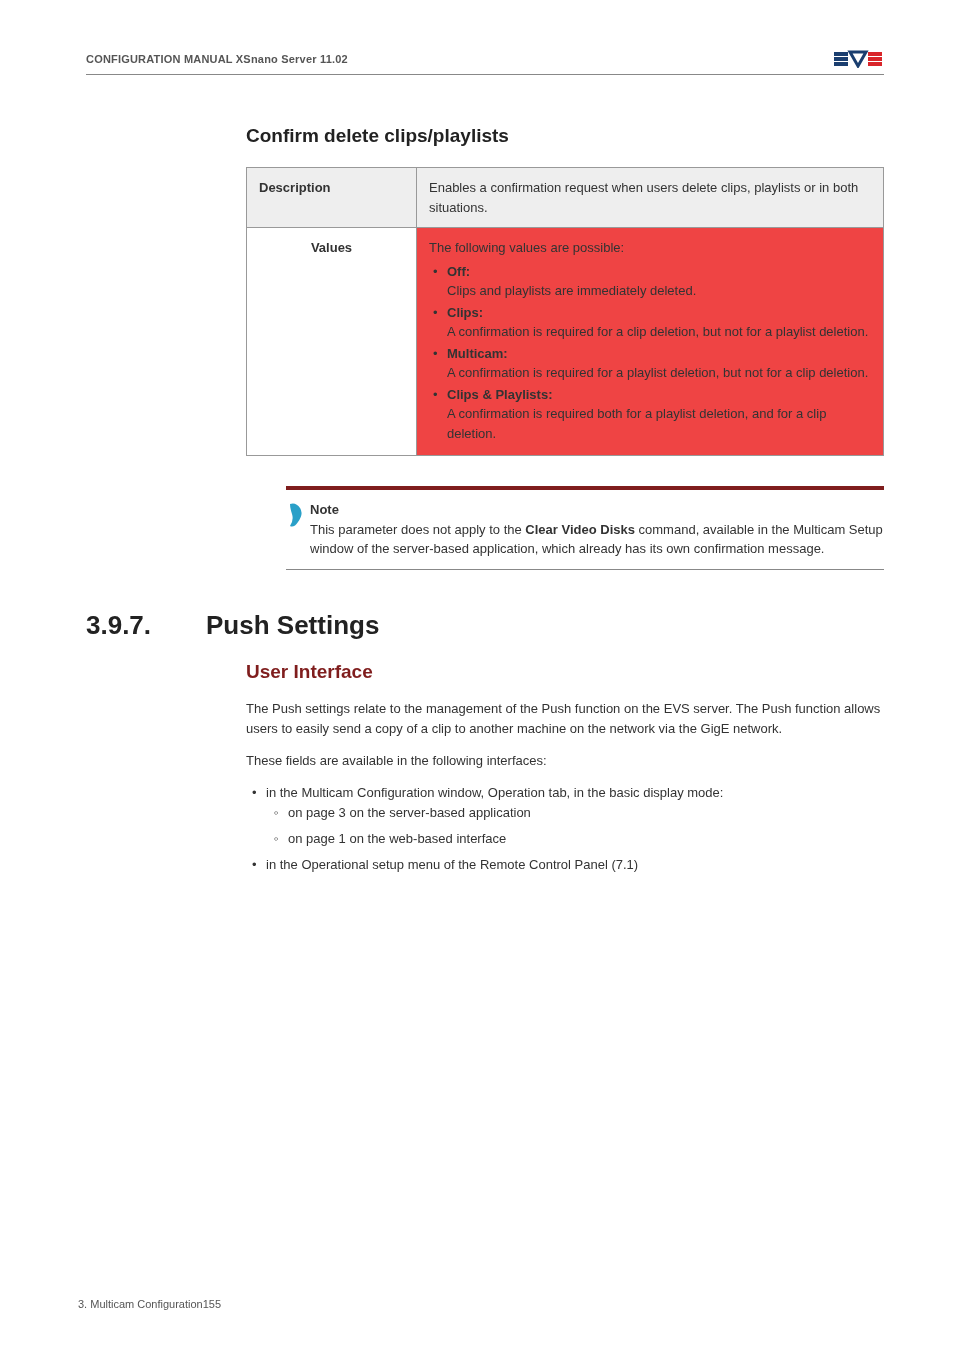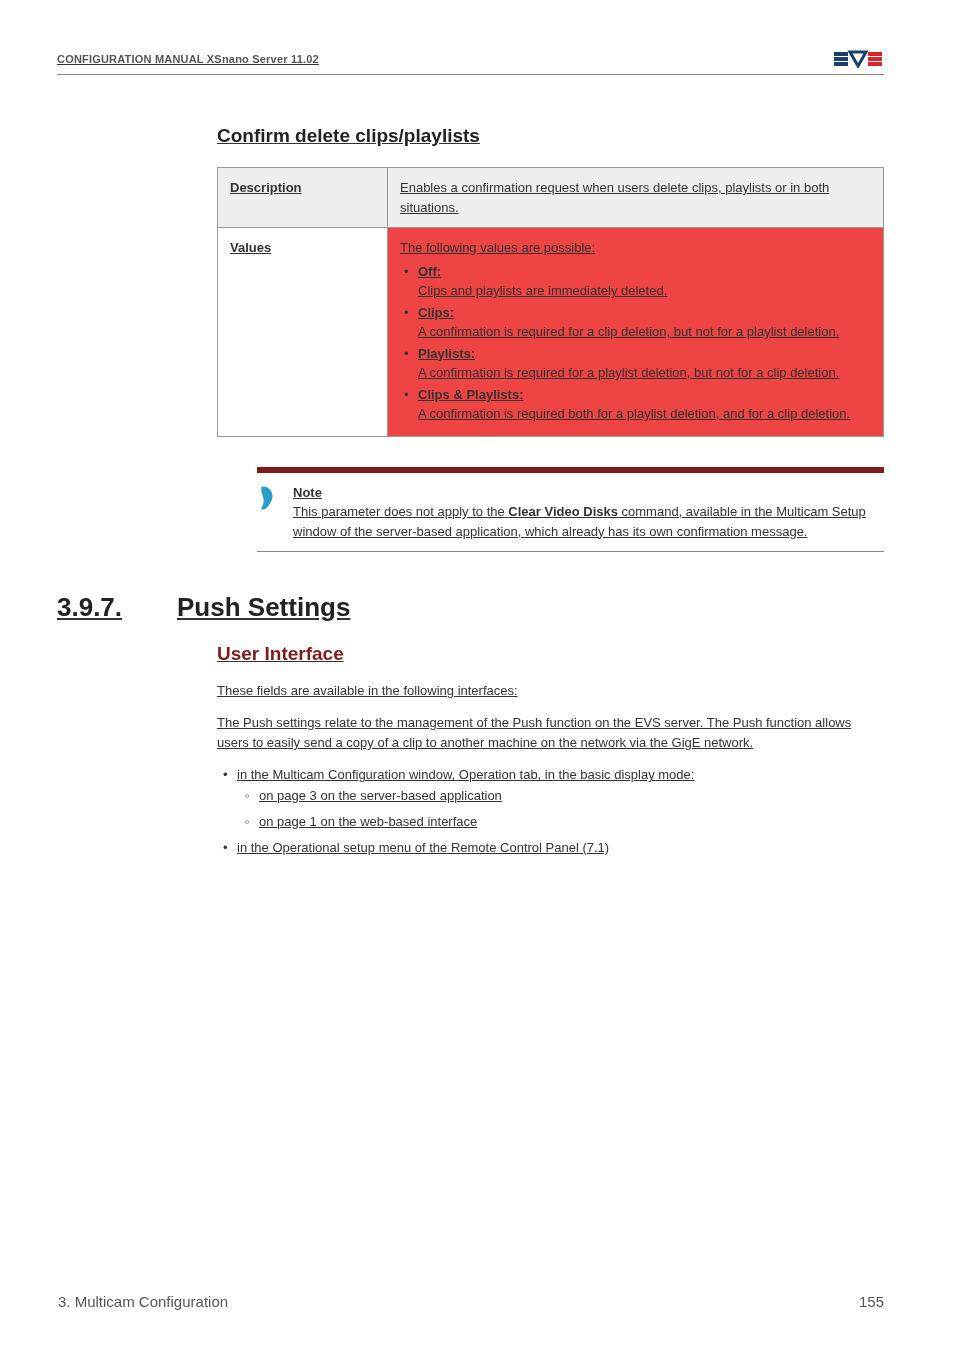--- a/index.html
+++ b/index.html
@@ -6,22 +6,21 @@
   body {
     font-family: Arial, Helvetica, sans-serif;
     color: #333;
     width: 954px;
     height: 1350px;
     background: #fff;
     position: relative;
     font-size: 13px;
   }
   .page {
-    padding: 50px 70px 0 57px;
-    text-decoration: underline;
+    padding: 50px 70px 0 86px;
   }
   .header {
     display: flex;
     justify-content: space-between;
     align-items: center;
     border-bottom: 1px solid #888;
     padding-bottom: 6px;
     margin-bottom: 50px;
   }
   .header-text {
@@ -51,54 +50,54 @@
     font-size: 13px;
     line-height: 1.5;
   }
   table.desc-table th {
     background: #eeeeee;
     font-weight: bold;
     width: 170px;
   }
   table.desc-table tr.gray td, table.desc-table tr.gray th { background: #eeeeee; }
   table.desc-table tr.white td, table.desc-table tr.white th { background: #ef4444; }
-  table.desc-table tr.white th { background: #fff; }
+  table.desc-table tr.white th { background: #fff; text-align: center; }
   ul.vals { list-style: none; padding-left: 0; margin-top: 4px; }
   ul.vals > li { position: relative; padding-left: 18px; margin-bottom: 2px; }
   ul.vals > li::before { content: "•"; position: absolute; left: 4px; top: 0; }
   .note-box {
-    border-top: 6px solid #7f1d1d;
+    border-top: 4px solid #7f1d1d;
     border-bottom: 1px solid #888;
     padding: 10px 0 10px 0;
     margin: 20px 0 40px 40px;
     display: flex;
-    gap: 12px;
+    gap: 0;
   }
   .note-icon { flex: 0 0 24px; padding-top: 2px; }
   .note-body { font-size: 13px; line-height: 1.5; }
   .note-body .note-label { font-weight: bold; display: block; }
   .h2-row { display: flex; margin-bottom: 20px; align-items: baseline; }
   .h2-num { font-size: 26px; font-weight: bold; color: #222; width: 120px; }
   .h2-text { font-size: 26px; font-weight: bold; color: #222; }
   .sub-h3 { font-size: 19px; font-weight: bold; margin-bottom: 16px; color: #7f1d1d; }
   p.body { font-size: 13px; line-height: 1.55; margin-bottom: 12px; }
   ul.bullets { list-style: none; padding-left: 0; }
   ul.bullets > li { position: relative; padding-left: 20px; margin-bottom: 6px; font-size: 13px; line-height: 1.55; }
   ul.bullets > li::before { content: "•"; position: absolute; left: 6px; }
   ul.subbullets { list-style: none; padding-left: 0; }
   ul.subbullets > li { position: relative; padding-left: 22px; margin-bottom: 6px; font-size: 13px; line-height: 1.55; }
   ul.subbullets > li::before { content: "◦"; position: absolute; left: 8px; }
   .footer {
     position: absolute;
     bottom: 40px;
-    left: 58px;
+    left: 78px;
     right: 70px;
     display: flex;
-    justify-content: space-between;
-    font-size: 15px;
+    justify-content: flex-start;
+    font-size: 11px;
     color: #555;
   }
 </style>
 </head>
 <body>
 
 <div class="page">
   <div class="header">
     <span class="header-text">CONFIGURATION MANUAL  XSnano Server 11.02</span>
     <span class="logo">
@@ -130,21 +129,21 @@
           <ul class="vals">
             <li>
               <b>Off:</b><br>
               <span>Clips and playlists are immediately deleted.</span>
             </li>
             <li>
               <b>Clips:</b><br>
               <span>A confirmation is required for a clip deletion, but not for a playlist deletion.</span>
             </li>
             <li>
-              <b>Playlists:</b><br>
+              <b>Multicam:</b><br>
               <span>A confirmation is required for a playlist deletion, but not for a clip deletion.</span>
             </li>
             <li>
               <b>Clips &amp; Playlists:</b><br>
               <span>A confirmation is required both for a playlist deletion, and for a clip deletion.</span>
             </li>
           </ul>
         </td>
       </tr>
     </tbody>
@@ -163,22 +162,22 @@
     </div>
   </div>
 
   <div class="h2-row">
     <div class="h2-num">3.9.7.</div>
     <div class="h2-text">Push Settings</div>
   </div>
 
   <div class="content">
     <h3 class="sub-h3">User Interface</h3>
+    <p class="body">The Push settings relate to the management of the Push function on the EVS server. The Push function allows users to easily send a copy of a clip to another machine on the network via the GigE network.</p>
     <p class="body">These fields are available in the following interfaces:</p>
-    <p class="body">The Push settings relate to the management of the Push function on the EVS server. The Push function allows users to easily send a copy of a clip to another machine on the network via the GigE network.</p>
     <ul class="bullets">
       <li>
         <span>in the Multicam Configuration window, Operation tab, in the basic display mode:</span>
         <ul class="subbullets">
           <li>on page 3 on the server-based application</li>
           <li>on page 1 on the web-based interface</li>
         </ul>
       </li>
       <li>in the Operational setup menu of the Remote Control Panel (7.1)</li>
     </ul>

